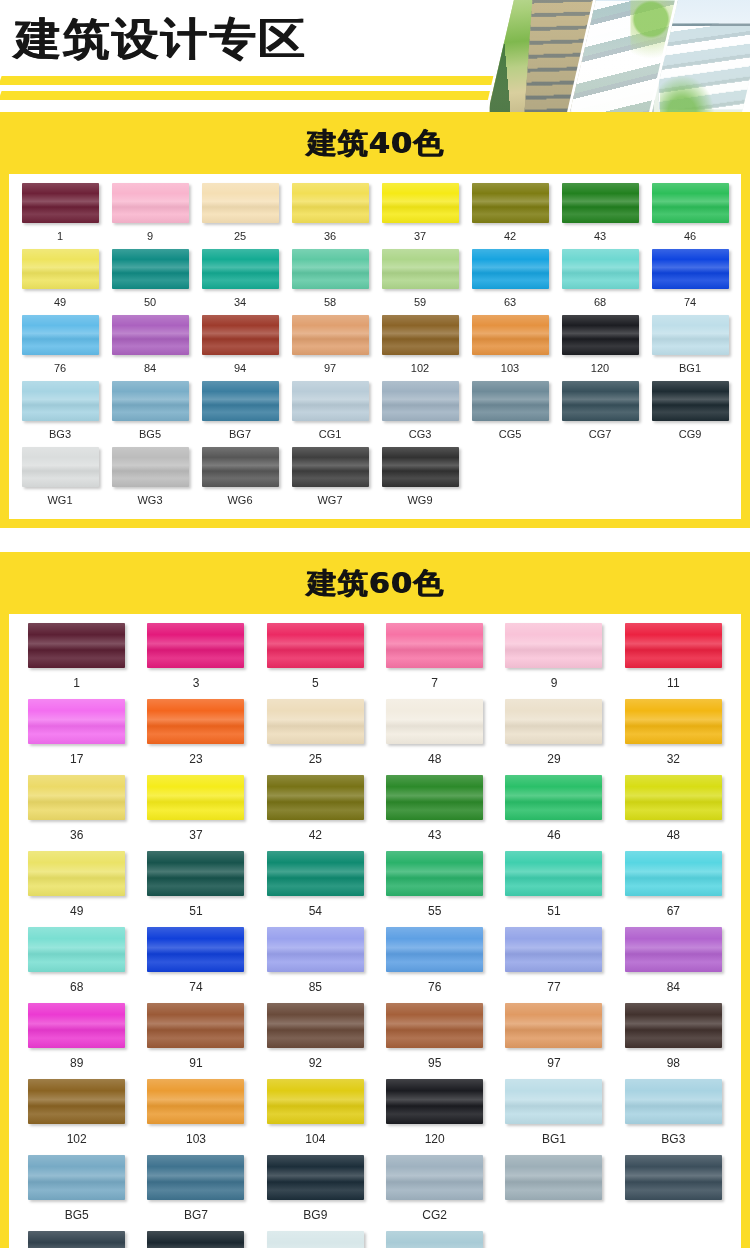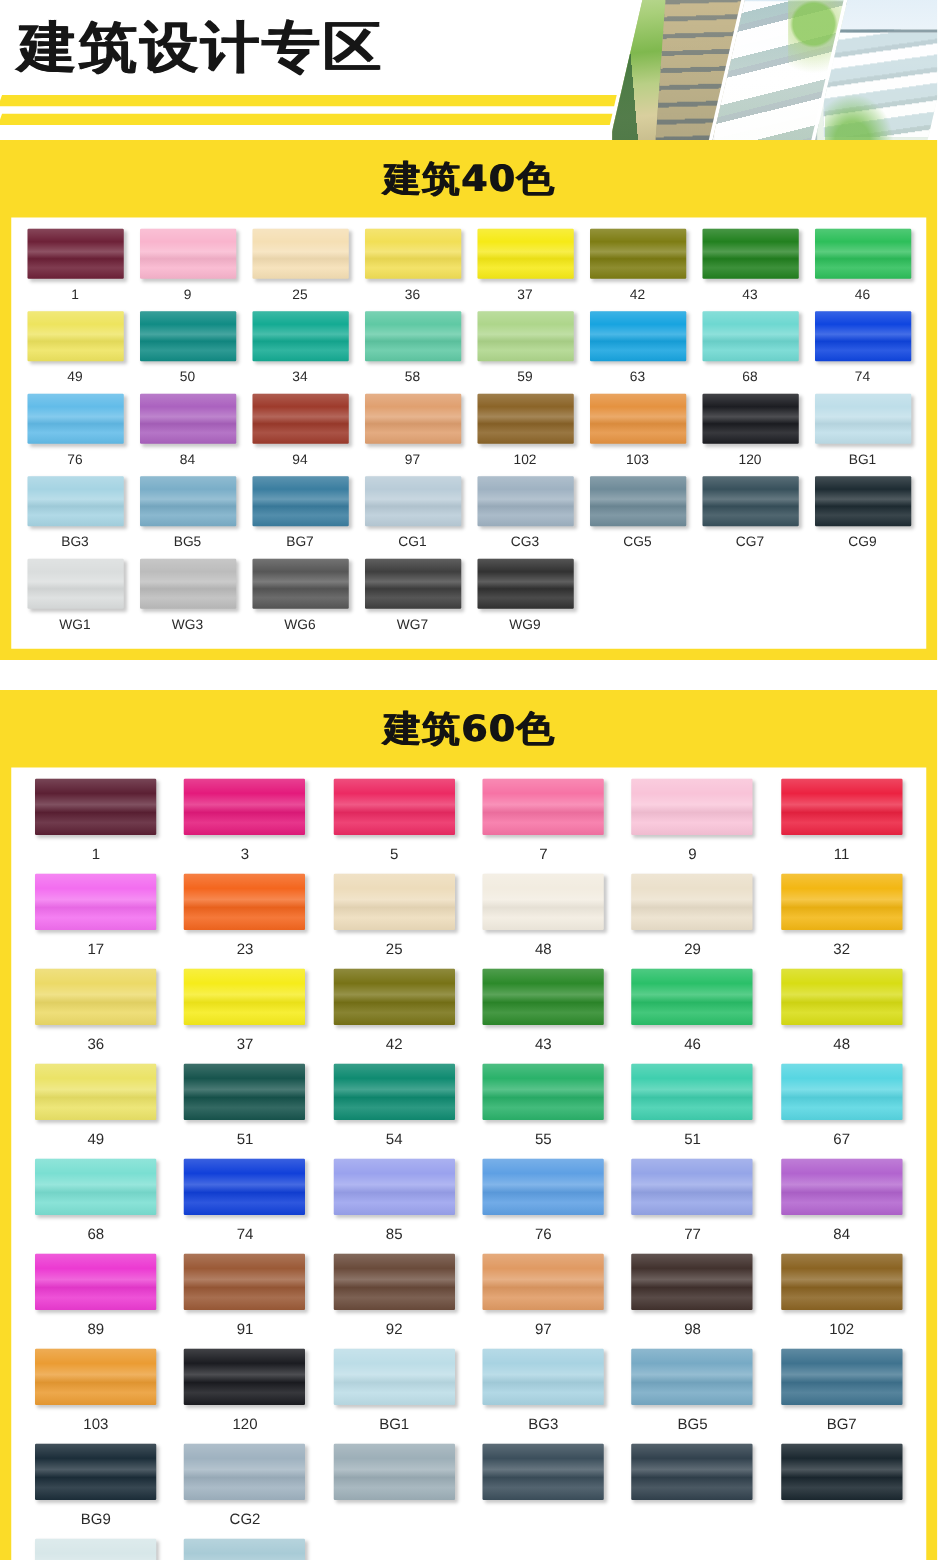--- a/index.html
+++ b/index.html
@@ -549,34 +549,42 @@
           </div>
           <div class="swatch-cell">
             <div class="chip" style="background: rgb(155, 90, 55);"></div>
             <div class="chip-label">91</div>
           </div>
           <div class="swatch-cell">
             <div class="chip" style="background: rgb(106, 75, 59);"></div>
             <div class="chip-label">92</div>
           </div>
           <div class="swatch-cell">
+            <div class="chip" style="background: rgb(165, 96, 58);"></div>
+            <div class="chip-label">95</div>
+          </div>
+          <div class="swatch-cell">
             <div class="chip" style="background: rgb(224, 154, 99);"></div>
             <div class="chip-label">97</div>
           </div>
           <div class="swatch-cell">
             <div class="chip" style="background: rgb(66, 50, 46);"></div>
             <div class="chip-label">98</div>
           </div>
           <div class="swatch-cell">
             <div class="chip" style="background: rgb(139, 100, 35);"></div>
             <div class="chip-label">102</div>
           </div>
           <div class="swatch-cell">
             <div class="chip" style="background: rgb(235, 156, 51);"></div>
             <div class="chip-label">103</div>
+          </div>
+          <div class="swatch-cell">
+            <div class="chip" style="background: rgb(224, 204, 20);"></div>
+            <div class="chip-label">104</div>
           </div>
           <div class="swatch-cell">
             <div class="chip" style="background: rgb(27, 28, 33);"></div>
             <div class="chip-label">120</div>
           </div>
           <div class="swatch-cell">
             <div class="chip" style="background: rgb(188, 221, 231);"></div>
             <div class="chip-label">BG1</div>
           </div>
           <div class="swatch-cell">

